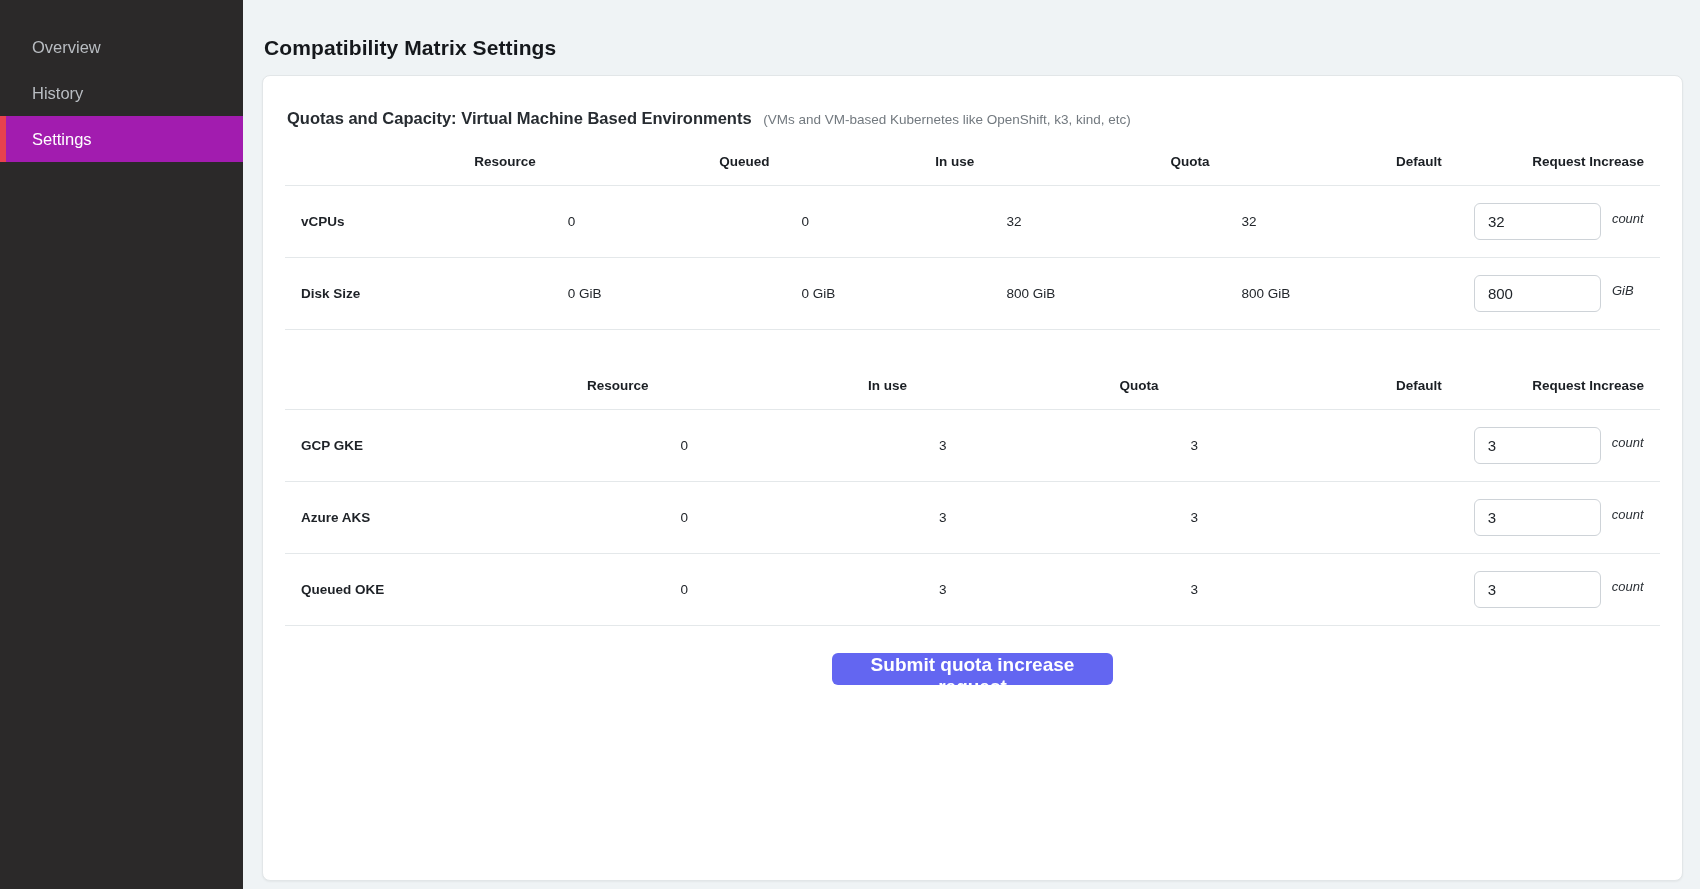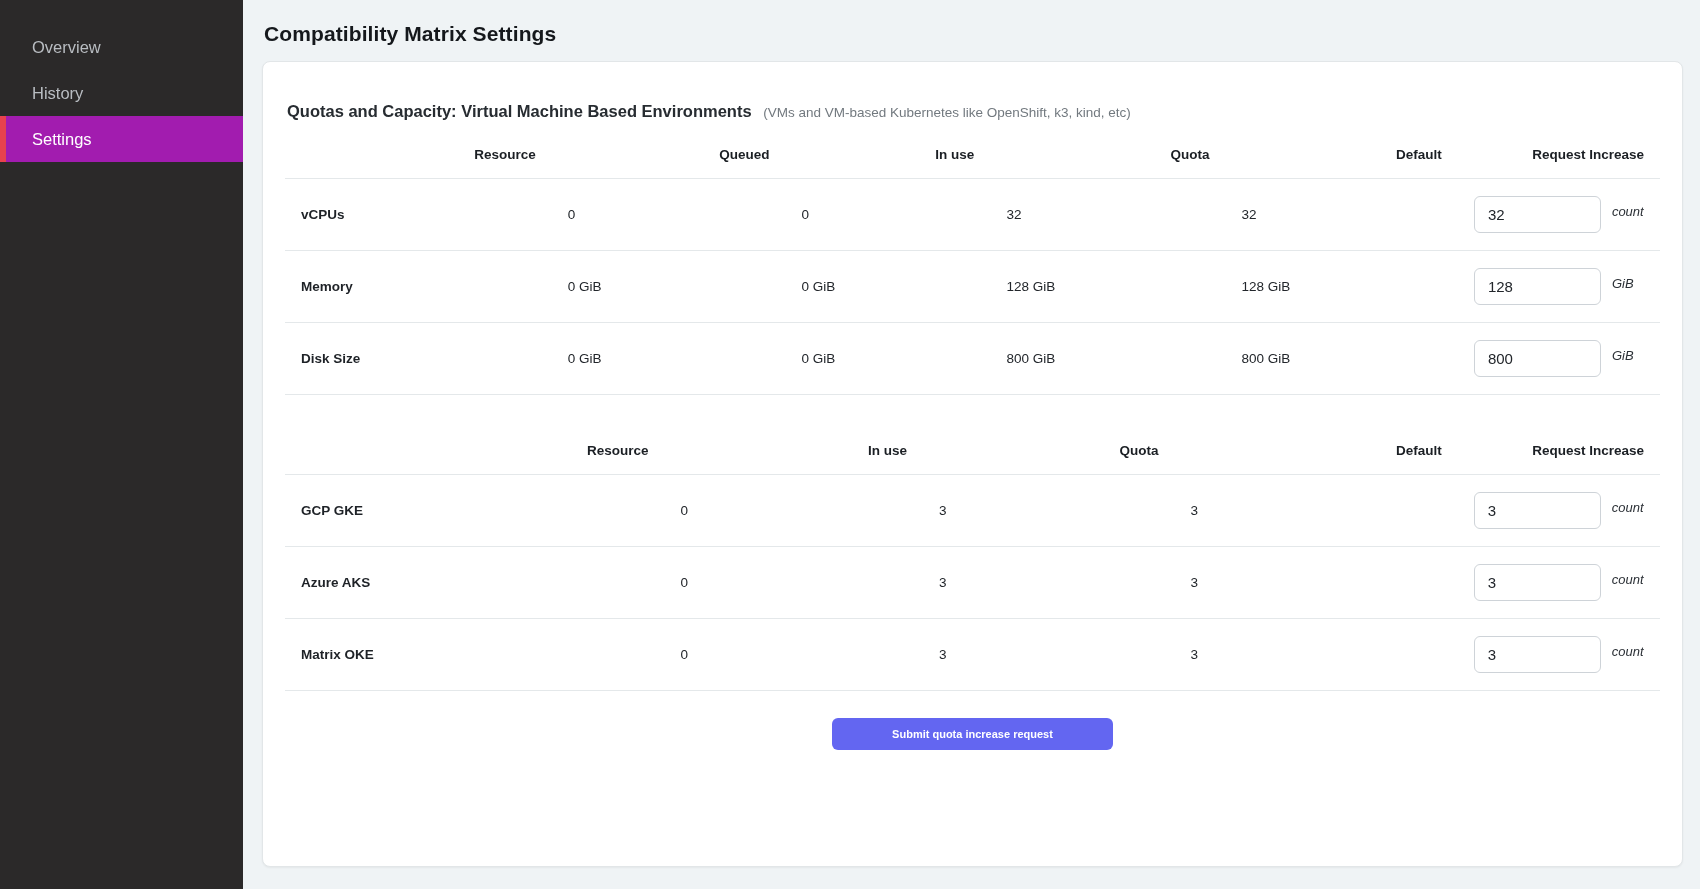--- a/index.html
+++ b/index.html
@@ -37,42 +37,42 @@
   .nav-item .active-marker {
     position: absolute;
     left: 0; top: 0;
     width: 6px;
     height: 100%;
     background: #e8424e;
   }
   
   .main {
     margin-left: 243px;
-    padding: 14px 17px 0 19px;
+    padding: 28px 17px 0 19px;
   }
   .page-title {
     font-size: 21px;
     font-weight: 700;
     color: #15181c;
     margin: 8px 0 15px 2px;
     letter-spacing: 0.1px;
   }
   .card {
     background: #ffffff;
     border: 1px solid #e2e6e8;
     border-radius: 8px;
     box-shadow: 0 1px 2px rgba(0,0,0,0.05);
     padding: 24px 22px 18px;
     min-height: 806px;
   }
   .section-title {
     font-size: 16.5px;
     font-weight: 700;
     color: #272c31;
-    margin: 16px 0 4px 2px;
+    margin: 9px 0 4px 2px;
   }
   .section-title .section-subtitle {
     font-size: 13.5px;
     font-weight: 400;
     color: #72797f;
     margin-left: 7px;
   }
   .section-2 { margin-top: 26px; }
   
   table {
@@ -126,21 +126,21 @@
   .card-footer {
     text-align: center;
     padding: 27px 0 12px;
   }
   .submit-button {
     background: #6366f1;
     color: #ffffff;
     border: none;
     border-radius: 6px;
     font-family: "Liberation Sans", sans-serif;
-    font-size: 11px;
+    font-size: 19px;
     font-weight: 700;
     width: 281px;
     height: 32px;
     cursor: pointer;
   }
 </style>
 </head>
 <body>
 
 <div class="sidebar">
@@ -193,33 +193,20 @@
             <td>32</td>
             <td>32</td>
             <td>
               <div class="request-cell-inner">
                 <input class="quota-input" type="text" value="32" style="">
                 <span class="unit-label">count</span>
               </div>
             </td>
           </tr>
           <tr>
-            <td class="resource-cell">Memory</td>
-            <td>0 GiB</td>
-            <td>0 GiB</td>
-            <td>128 GiB</td>
-            <td>128 GiB</td>
-            <td>
-              <div class="request-cell-inner">
-                <input class="quota-input" type="text" value="128" style="">
-                <span class="unit-label">GiB</span>
-              </div>
-            </td>
-          </tr>
-          <tr>
             <td class="resource-cell">Disk Size</td>
             <td>0 GiB</td>
             <td>0 GiB</td>
             <td>800 GiB</td>
             <td>800 GiB</td>
             <td>
               <div class="request-cell-inner">
                 <input class="quota-input" type="text" value="800" style="">
                 <span class="unit-label">GiB</span>
               </div>
@@ -266,21 +253,21 @@
             <td>3</td>
             <td>3</td>
             <td>
               <div class="request-cell-inner">
                 <input class="quota-input" type="text" value="3" style="">
                 <span class="unit-label">count</span>
               </div>
             </td>
           </tr>
           <tr>
-            <td class="resource-cell">Matrix OKE</td>
+            <td class="resource-cell">Queued OKE</td>
             <td>0</td>
             <td>3</td>
             <td>3</td>
             <td>
               <div class="request-cell-inner">
                 <input class="quota-input" type="text" value="3" style="">
                 <span class="unit-label">count</span>
               </div>
             </td>
           </tr>

